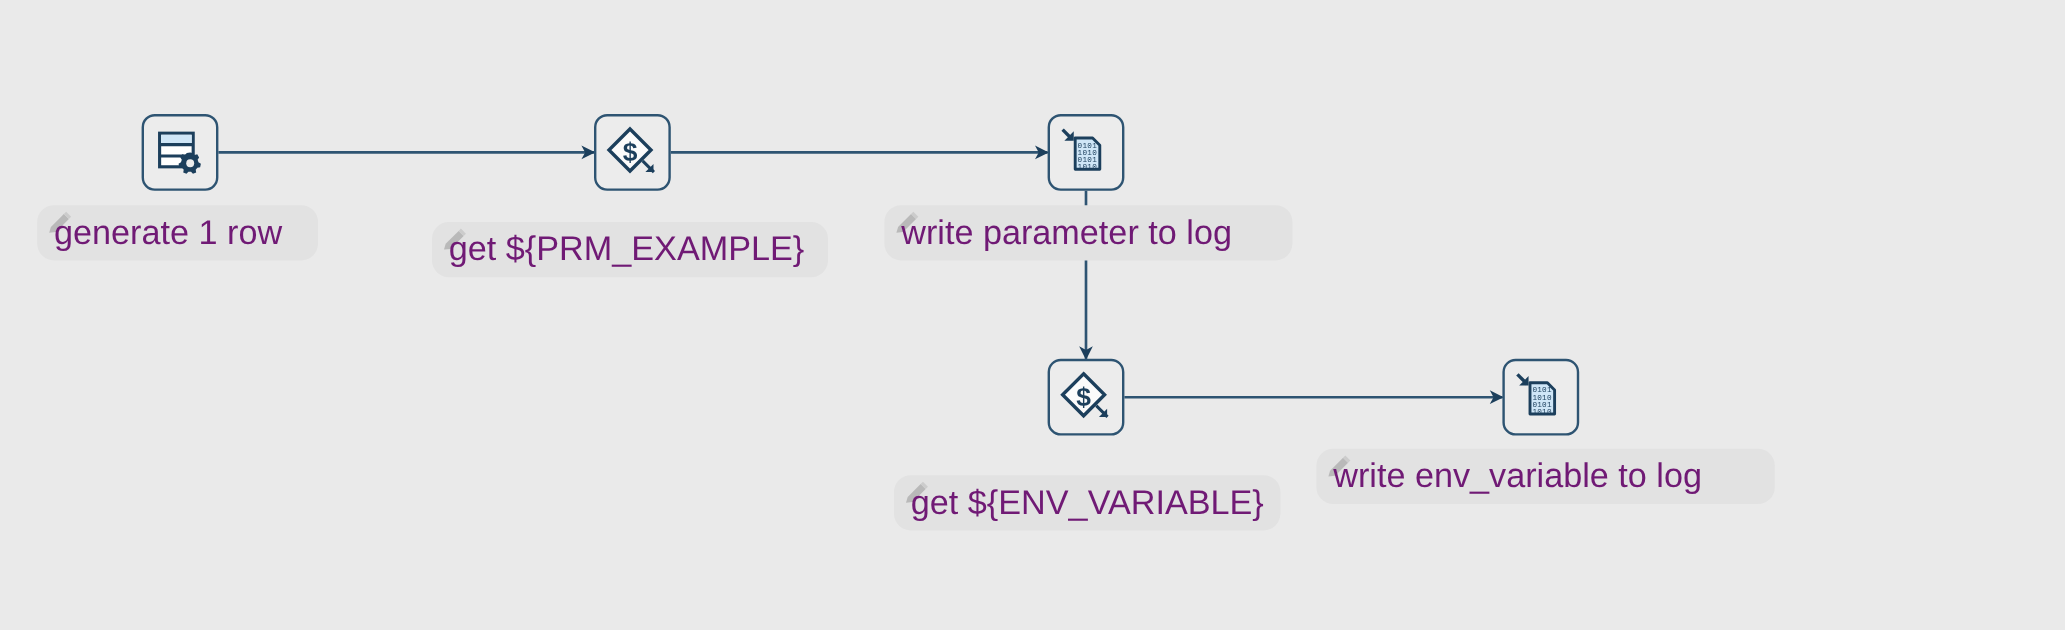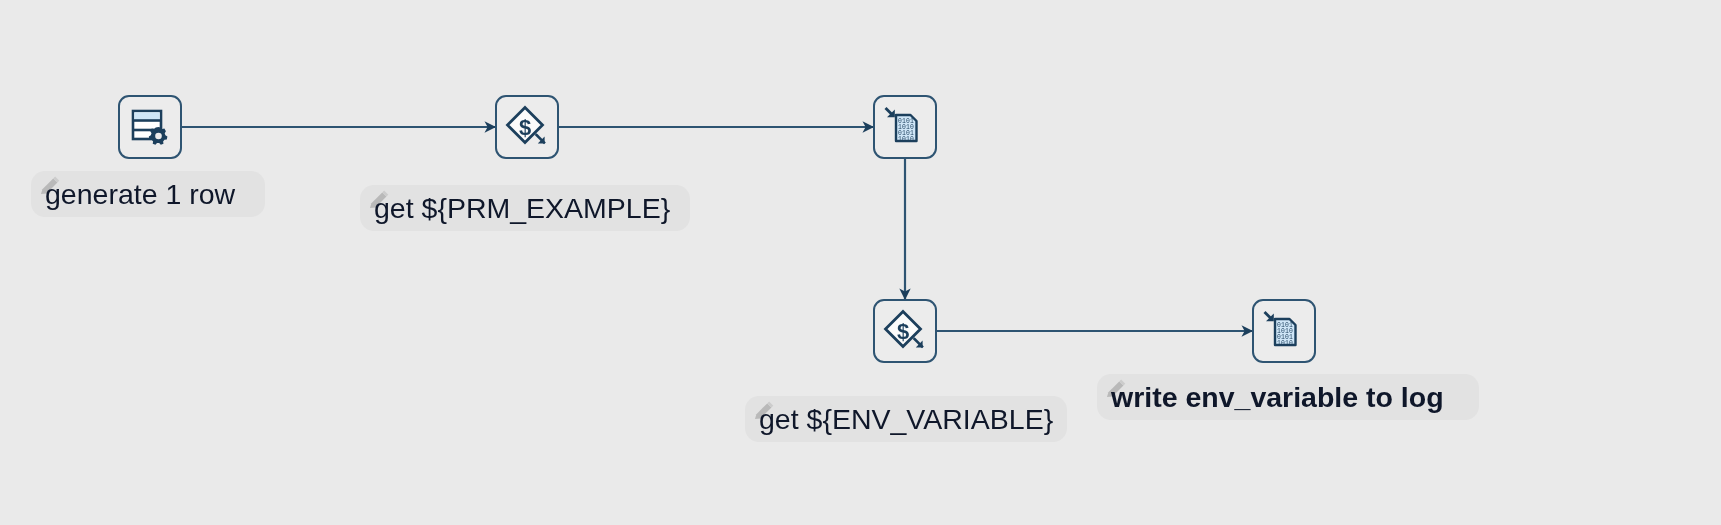--- a/index.html
+++ b/index.html
@@ -61,21 +61,21 @@
     position: absolute;
     left: 7px;
     top: 4px;
     width: 22px;
     height: 22px;
     pointer-events: none;
   }
   .label-text {
     font-size: 28.5px;
     line-height: 1;
-    color: #0f172a;
+    color: #701a75;
     font-family: "Liberation Sans", sans-serif;
     position: relative;
     z-index: 2;
   }
 </style>
 </head>
 <body>
 
 <div id="canvas">
 
@@ -174,20 +174,27 @@
         <g font-family="'Liberation Mono', monospace" font-size="6.4" fill="#1c3f5c" letter-spacing="0.2">
           <text x="16" y="19">0101</text>
           <text x="16" y="25.2">1010</text>
           <text x="16" y="31.4">0101</text>
           <text x="16" y="37.0">1010</text>
         </g>
       </svg>
     </span>
   </div>
 
+  <div class="label-pill" style="left:737px; top:171px; width:340px;">
+    <svg class="pencil" viewBox="0 0 22 22">
+      <path d="M 3 19 L 4.4 14.2 L 15.2 3.4 L 19.4 7.6 L 8.6 18.4 Z" fill="#b9b9b9"></path>
+      <path d="M 15.2 3.4 L 17.1 1.5 L 21.3 5.7 L 19.4 7.6 Z" fill="#cccccc"></path>
+    </svg>
+    <span class="label-text">write parameter to log</span>
+  </div>
 
   <div class="node" style="left:873px; top:299px;">
     <span>
       <svg width="46" height="46" viewBox="0 0 46 46">
         <path d="M 21 3.5 L 38.5 21 L 21 38.5 L 3.5 21 Z" fill="#fbfbfb" stroke="#1c3f5c" stroke-width="2.8"></path>
         <text x="21" y="30.5" text-anchor="middle" font-family="'Liberation Sans', sans-serif" font-size="22" font-weight="bold" fill="#1c3f5c">$</text>
         <g stroke="#1c3f5c" stroke-width="2.6" fill="none" stroke-linecap="square">
           <line x1="32.5" y1="31" x2="40" y2="38.5"></line>
           <path d="M 40.6 32.6 L 40.6 39.4 L 33.8 39.4" fill="#1c3f5c" stroke="none"></path>
         </g>
@@ -214,21 +221,21 @@
         <g font-family="'Liberation Mono', monospace" font-size="6.4" fill="#1c3f5c" letter-spacing="0.2">
           <text x="16" y="19">0101</text>
           <text x="16" y="25.2">1010</text>
           <text x="16" y="31.4">0101</text>
           <text x="16" y="37.0">1010</text>
         </g>
       </svg>
     </span>
   </div>
 
-  <div class="label-pill" style="left:1097px; top:374px; width:382px;font-weight:bold;">
+  <div class="label-pill" style="left:1097px; top:374px; width:382px;">
     <svg class="pencil" viewBox="0 0 22 22">
       <path d="M 3 19 L 4.4 14.2 L 15.2 3.4 L 19.4 7.6 L 8.6 18.4 Z" fill="#b9b9b9"></path>
       <path d="M 15.2 3.4 L 17.1 1.5 L 21.3 5.7 L 19.4 7.6 Z" fill="#cccccc"></path>
     </svg>
     <span class="label-text">write env_variable to log</span>
   </div>
 
 </div>
 
 </body></html>

